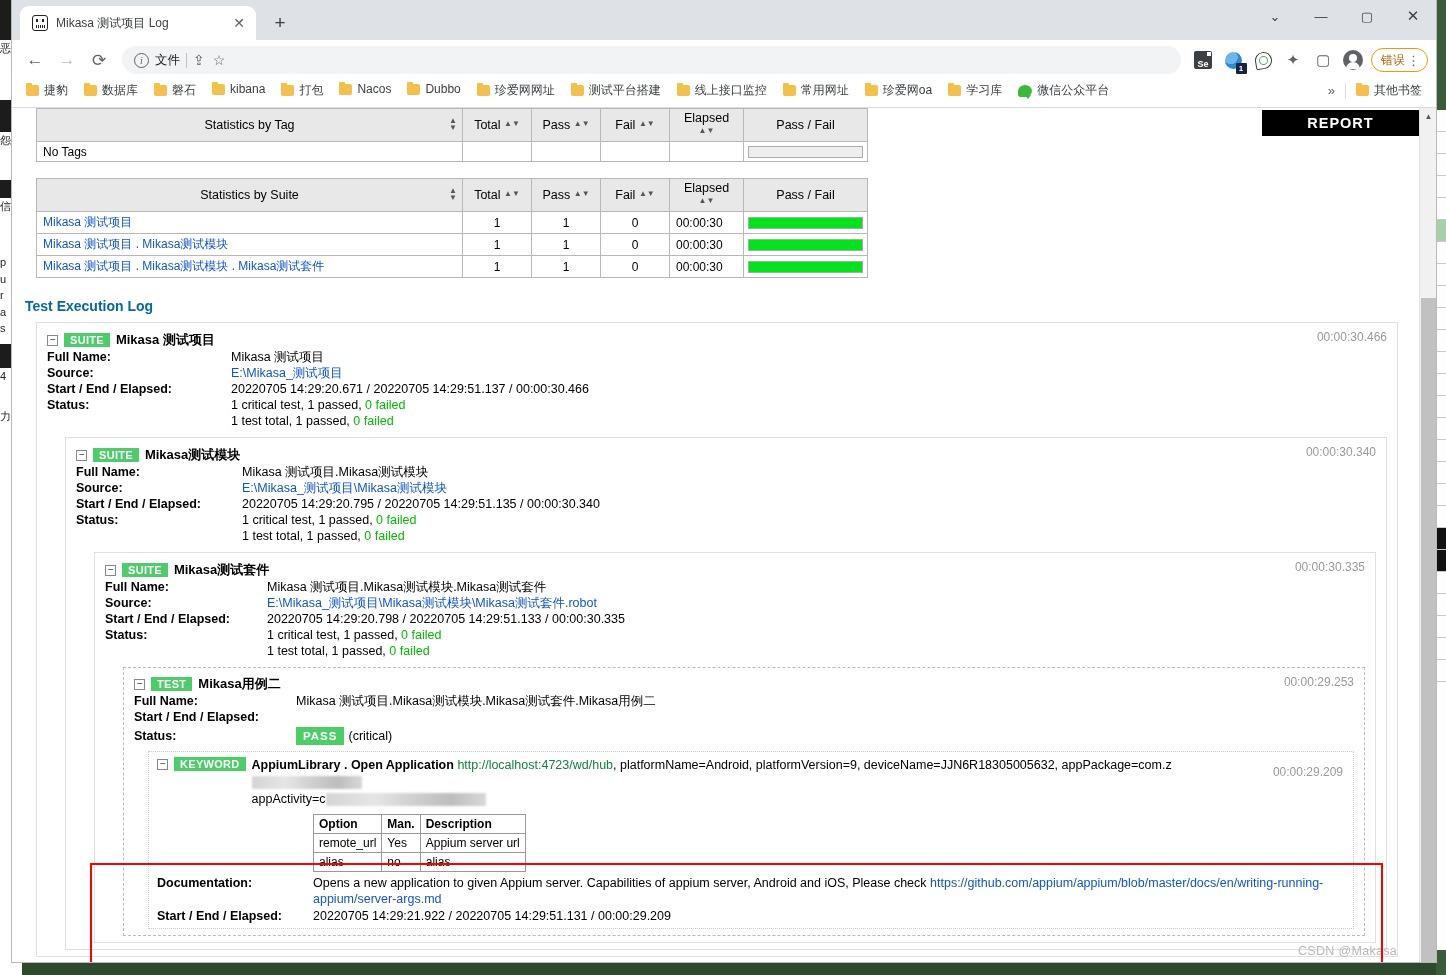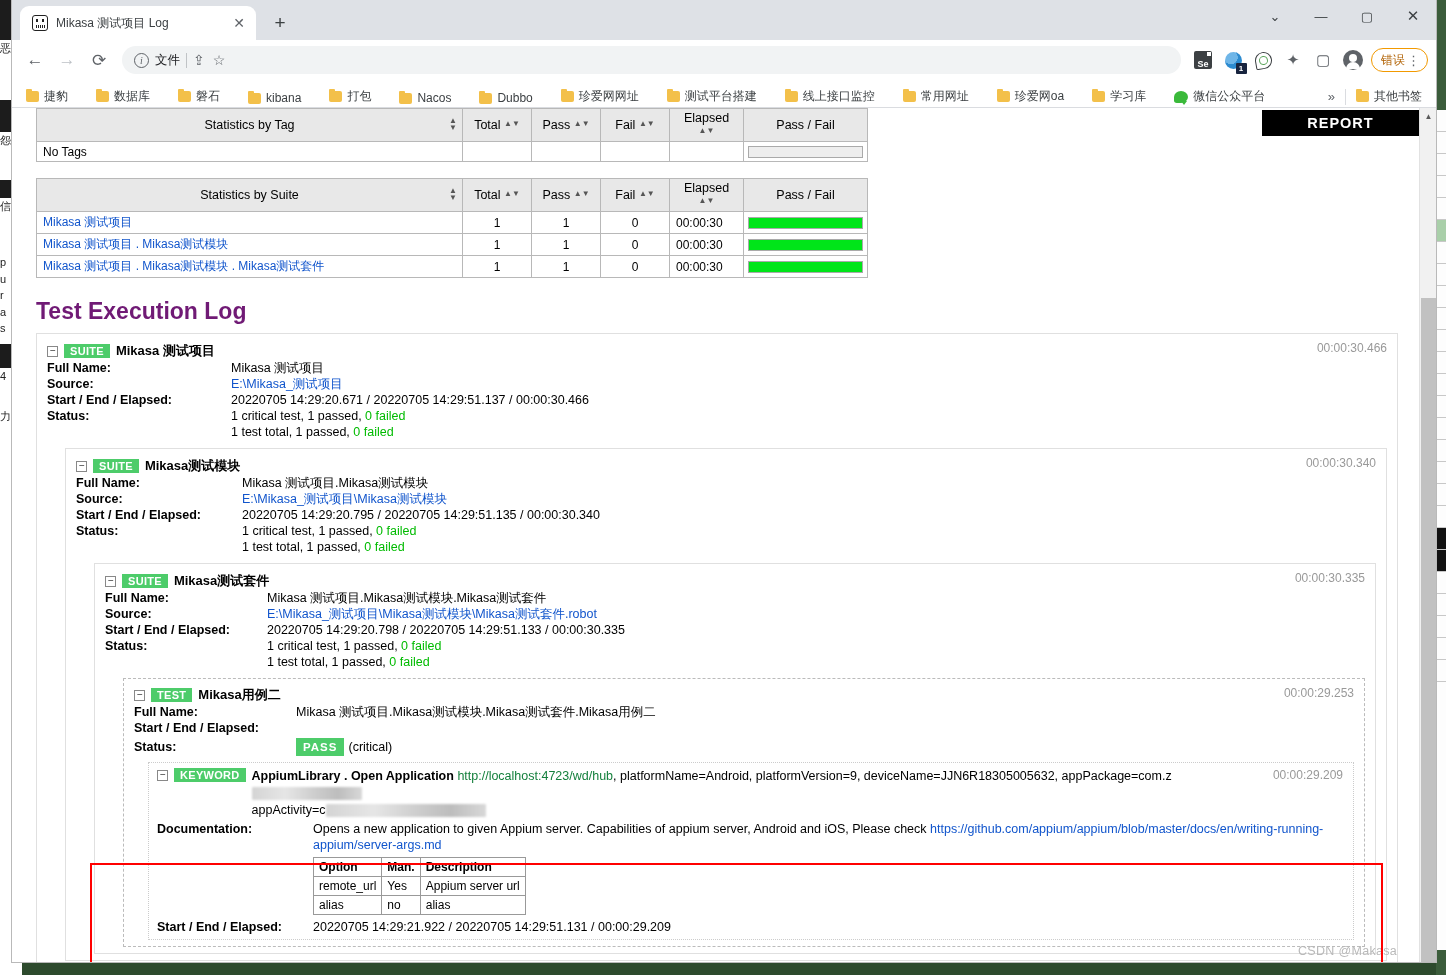--- a/index.html
+++ b/index.html
@@ -158,22 +158,22 @@
   }
   .errorpill {
     height: 24px; border: 1px solid #f29900; border-radius: 12px; color: #b06000;
     font-size: 12px; display: flex; align-items: center; padding: 0 7px 0 9px; gap: 2px;
     margin-left: 2px;
   }
   .errorpill .dots { letter-spacing: 0; font-size: 13px; color: #5f6368; }
 
   
   .bookmarks {
-    height: 28px; background: #fff; display: flex; align-items: flex-end;
-    padding: 0 8px; gap: 16px; font-size: 12px; color: #3c4043;
+    height: 28px; background: #fff; display: flex; align-items: flex-start;
+    padding: 0 8px; gap: 4px; font-size: 12px; color: #3c4043;
     border-bottom: 1px solid #dadce0; position: relative;
   }
   .bm { display: flex; align-items: center; gap: 5px; padding: 2px 6px; white-space: nowrap; }
   .bm .folder {
     width: 13px; height: 11px; background: #f3c04a; border-radius: 1px 2px 2px 2px;
     position: relative; flex: 0 0 13px;
   }
   .bm .folder::before {
     content:""; position:absolute; top:-2px; left:0; width:6px; height:3px;
     background:#f3c04a; border-radius:1px 1px 0 0;
@@ -231,21 +231,21 @@
   table.stats th.col-total, table.stats th.col-pass, table.stats th.col-fail { width: 69px; }
   table.stats th.col-elapsed { width: 74px; }
   table.stats th.col-graph { width: 124px; text-align: center; }
   .bar { height: 12px; border: 1px solid #aaa; background: #eee; }
   .bar .pass { height: 100%; background: #00e519; }
   .suitelink { color: #15c; text-decoration: none; }
   .statgap { height: 16px; }
 
   
   h2.logtitle {
-    margin: 20px 0 8px 24px; font-size: 23px; color: #701a75; font-weight: bold;
+    margin: 20px 0 8px 13px; font-size: 14px; color: #0369a1; font-weight: bold;
   }
 
   .suitebox {
     margin-left: 24px; border: 1px solid #e0e0e0; background: #fff;
     position: relative; padding: 8px 10px 6px 10px; width: 1362px;
   }
   .suitebox.lvl2 { margin-left: 18px; width: auto; }
   .suitebox.lvl3 { margin-left: 18px; width: auto; }
   .testbox {
     margin-left: 18px; border: 1px dashed #bbb; background: #fff;
@@ -690,37 +690,33 @@
                   </div>
                 <div class="metarow" style="align-items:center;margin-top:2px">
                     <span class="metalabel lbl-w4">Status:</span>
                   <span class="metavalue">
                     <span class="pass-badge">PASS</span><span>(critical)</span>
                   </span>
                 </div>
               </div>
 
               <div class="kwbox" style="margin-top:6px">
-                <span class="elapsed-right" style="top:5px">00:00:29.209</span>
+                <span class="elapsed-right" style="top:13px">00:00:29.209</span>
                 <div class="rowhead" style="align-items:flex-start">
                   <span class="toggler" style="margin-top:2px">−</span>
                   <span class="tag">KEYWORD</span>
                   <span style="font-size:12.5px;line-height:17px;max-width:1010px">
                     <b>AppiumLibrary . </b><b>Open Application</b>
                     <a href="#" style="color:#15803d;text-decoration:none">http://localhost:4723/wd/hub</a><span>, platformName=Android, platformVersion=9, deviceName=JJN6R18305005632, appPackage=com.z</span><span class="redact" style="width:110px"></span>
                     <br>
                     <span>appActivity=c</span><span class="redact" style="width:160px"></span>
                   </span>
                 </div>
 
                 <div class="meta" style="margin-top:2px">
-                  <div class="metarow">
-                      <span class="metalabel lbl-w5">Documentation:</span>
-                    <span class="metavalue"><span>Opens a new application to given Appium server. Capabilities of appium server, Android and iOS, Please check </span><a href="#">https://github.com/appium/appium/blob/master/docs/en/writing-running-appium/server-args.md</a></span>
-                  </div>
                   <div class="metarow">
                       <span class="metalabel lbl-w5"></span>
                     <span class="metavalue">
                       <table class="argtable">
                         <thead>
                           <tr>
                             <th>Option</th>
                             <th>Man.</th>
                             <th>Description</th>
                           </tr>
@@ -733,20 +729,24 @@
                           </tr>
                           <tr>
                             <td>alias</td>
                             <td>no</td>
                             <td>alias</td>
                           </tr>
                         </tbody>
                       </table>
                     </span>
                   </div>
+                  <div class="metarow">
+                      <span class="metalabel lbl-w5">Documentation:</span>
+                    <span class="metavalue"><span>Opens a new application to given Appium server. Capabilities of appium server, Android and iOS, Please check </span><a href="#">https://github.com/appium/appium/blob/master/docs/en/writing-running-appium/server-args.md</a></span>
+                  </div>
                   <div class="metarow" style="margin-top:1px">
                       <span class="metalabel lbl-w5">Start / End / Elapsed:</span>
                       <span class="metavalue">20220705 14:29:21.922 / 20220705 14:29:51.131 / 00:00:29.209</span>
                     </div>
                 </div>
               </div>
 
             </div>
 
           </div>

